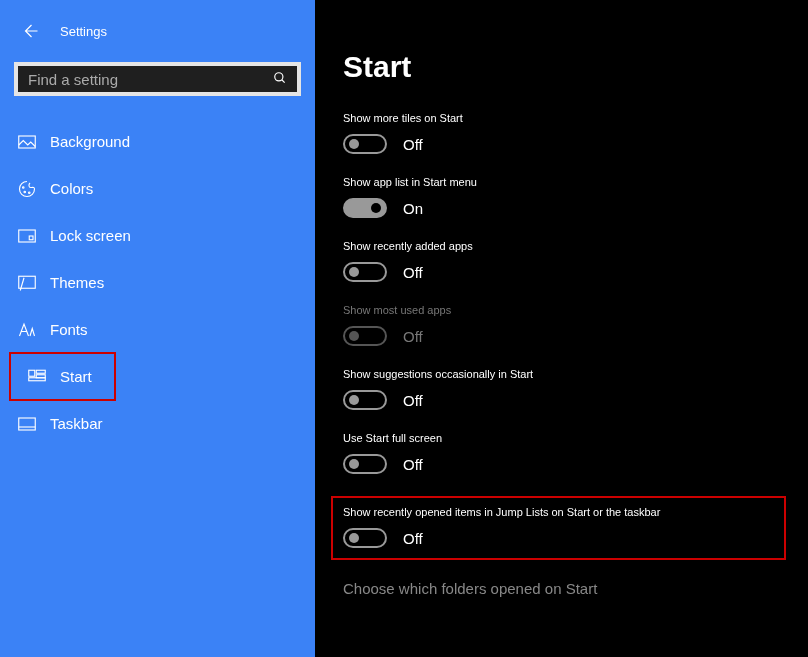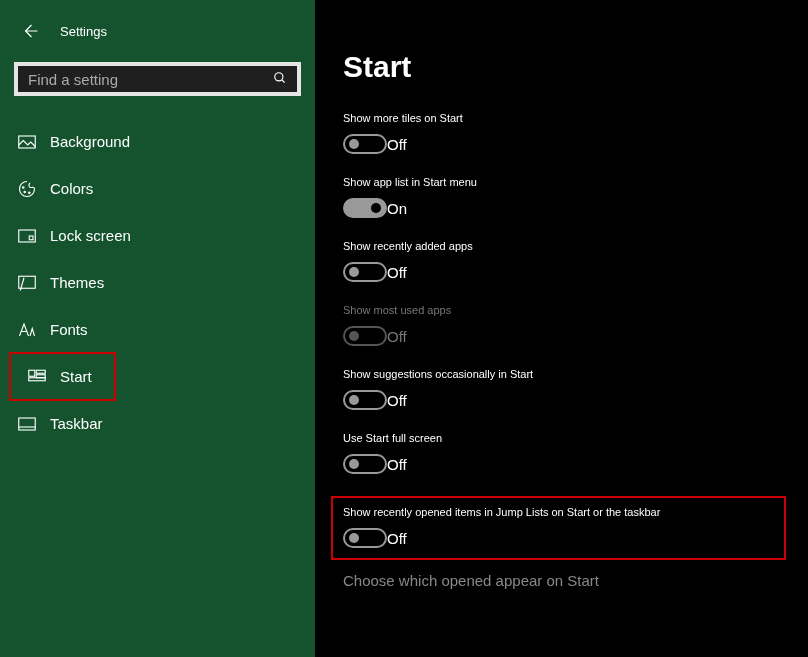--- a/index.html
+++ b/index.html
@@ -8,21 +8,21 @@
     height: 657px;
     background: #000;
     font-family: "Segoe UI", sans-serif;
     color: #fff;
     overflow: hidden;
     display: flex;
   }
   .sidebar {
     width: 315px;
     height: 100%;
-    background: #14532d;
+    background: #3b82f6;
     padding-top: 8px;
   }
   .header-row {
     display: flex;
     align-items: center;
     height: 46px;
     padding-left: 18px;
   }
   .back-icon { width: 24px; display:flex; align-items:center; justify-content:center; }
   .header-title { font-size: 13px; margin-left: 18px; }
@@ -90,21 +90,21 @@
   .main {
     flex: 1;
     padding: 50px 0 0 28px;
     background: #000;
   }
   .page-title { font-size: 30px; font-weight: 600; margin-bottom: 28px; }
   .setting { margin-bottom: 22px; }
   .setting.disabled .setting-label,
   .setting.disabled .toggle-text { color: #777; }
   .setting-label { font-size: 11px; margin-bottom: 10px; }
-  .toggle-row { display: flex; align-items: center; gap: 0; }
+  .toggle-row { display: flex; align-items: center; gap: 16px; }
   .toggle {
     width: 44px;
     height: 20px;
     border: 2px solid #999;
     border-radius: 20px;
     position: relative;
     background: transparent;
   }
   .toggle .knob {
     width: 10px; height: 10px;
@@ -122,21 +122,21 @@
     left: auto; right: 4px;
   }
   .toggle.disabled { border-color: #555; }
   .toggle.disabled .knob { background: #555; }
   .toggle-text { font-size: 15px; }
   .highlight-box {
     border: 2px solid #c00;
     padding: 8px 10px 10px 10px;
     margin-left: -12px;
     margin-right: 22px;
-    margin-bottom: 12px;
+    margin-bottom: 20px;
   }
   .highlight-box .setting { margin-bottom: 0; }
   .link-text { color: #888; font-size: 15px; margin-top: 4px; }
   svg { stroke: #fff; fill: none; }
 </style>
 </head>
 <body>
 
 <div class="sidebar">
   <div class="header-row">
@@ -300,14 +300,14 @@
       <div class="setting-label">Show recently opened items in Jump Lists on Start or the taskbar</div>
       <div class="toggle-row">
         <div class="toggle">
             <div class="knob"></div>
           </div>
         <span class="toggle-text">Off</span>
       </div>
     </div>
   </div>
 
-  <div class="link-text">Choose which opened appear on Start</div>
+  <div class="link-text">Choose which folders opened on Start</div>
 </div>
 
 </body></html>

